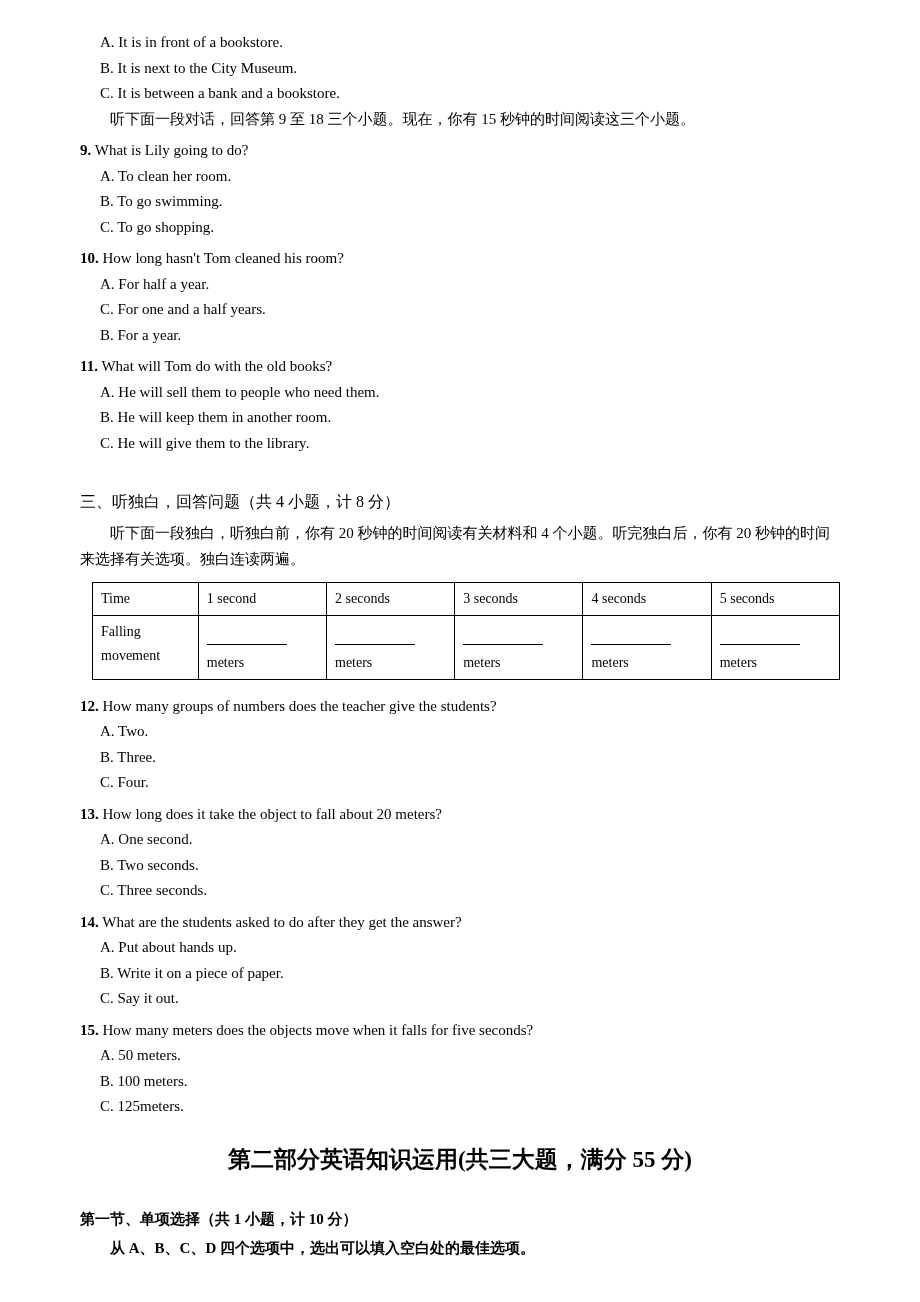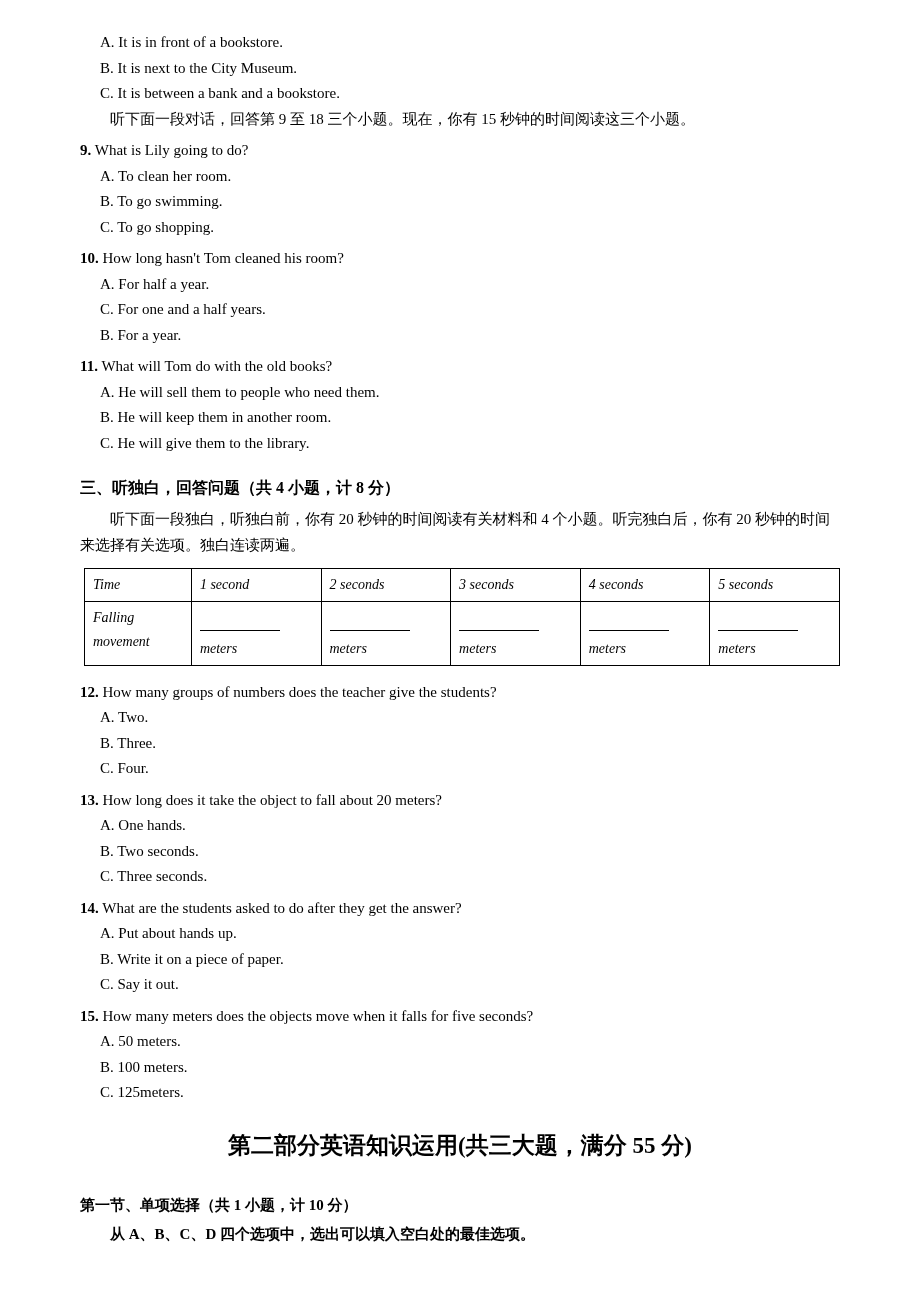--- a/index.html
+++ b/index.html
@@ -19,30 +19,29 @@
     }
     .question-block {
       margin-bottom: 6px;
     }
     .option-line {
       margin-left: 20px;
       display: block;
     }
     .section-header {
       font-size: 16px;
-      font-weight: bold;
-      margin: 18px 0 6px 0;
+      font-weight: normal;
+      margin: 32px 0 6px 0;
     }
     .instruction {
       text-indent: 2em;
       margin-bottom: 6px;
     }
     .table-container {
-      margin: 10px 0 14px 4px;
-      font-style: italic;
+      margin: 10px 0 14px 12px;
     }
     table {
       border-collapse: collapse;
       width: 100%;
       font-size: 14px;
     }
     table td {
       border: 1px solid #000;
       padding: 4px 8px;
       vertical-align: top;
@@ -166,21 +165,21 @@
 
 <div class="question-block">
   <span><span class="q-num">12.</span> <span>How many groups of numbers does the teacher give the students?</span></span>
   <span class="option-line">A. Two.</span>
   <span class="option-line">B. Three.</span>
   <span class="option-line">C. Four.</span>
 </div>
 
 <div class="question-block">
   <span><span class="q-num">13.</span> <span>How long does it take the object to fall about 20 meters?</span></span>
-  <span class="option-line">A. One hands.</span>
+  <span class="option-line">A. One second.</span>
   <span class="option-line">B. Two seconds.</span>
   <span class="option-line">C. Three seconds.</span>
 </div>
 
 <div class="question-block">
   <span><span class="q-num">14.</span> <span>What are the students asked to do after they get the answer?</span></span>
   <span class="option-line">A. Put about hands up.</span>
   <span class="option-line">B. Write it on a piece of paper.</span>
   <span class="option-line">C. Say it out.</span>
 </div>

